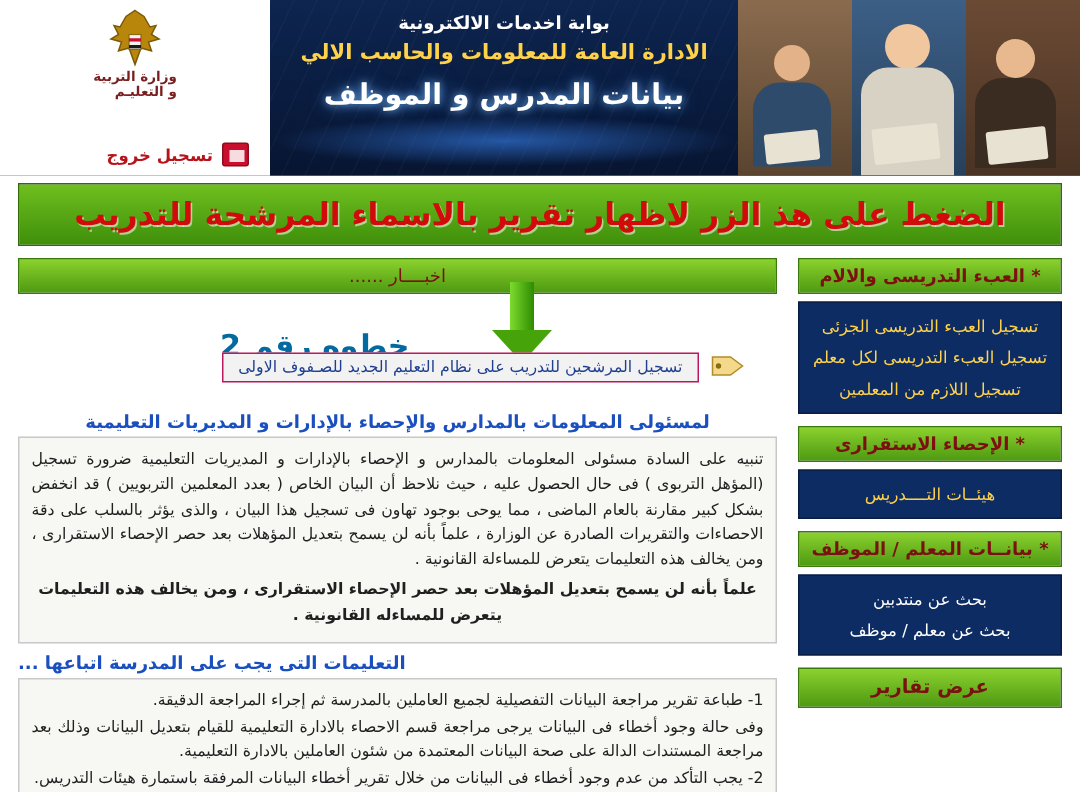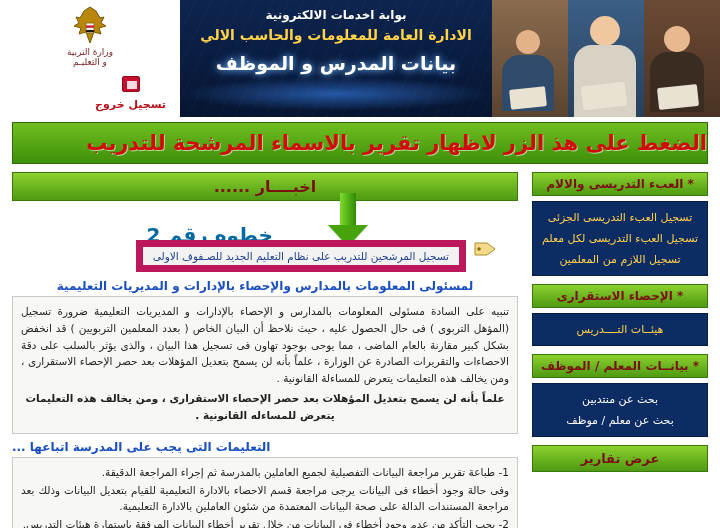--- a/index.html
+++ b/index.html
@@ -21,26 +21,26 @@
     width: 180px; height: 117px; background: #ffffff;
     display: flex; flex-direction: column; align-items: center; justify-content: flex-start;
     padding-top: 4px; position: relative;
   }
   .eagle-wrap { display:flex; flex-direction:column; align-items:center; }
   .eagle {
     width: 40px; height: 42px; position: relative;
   }
   .eagle svg { display:block; }
   .ministry-text {
-    margin-top: 1px; font-size: 9px; color: #7a1f20; font-weight: normal;
-    line-height: 1.15; text-align: center; letter-spacing: 0;
+    margin-top: 1px; font-size: 9px; color: #7a1f20; font-weight: bold;
+    line-height: 1.15; text-align: right; letter-spacing: 0;
   }
   .logout-row {
     position:absolute; bottom: 6px; right: 14px;
-    display: flex; align-items: center; gap: 6px; flex-direction: column;
+    display: flex; align-items: center; gap: 6px; flex-direction: row;
   }
   .logout-label { color:#b8121a; font-size: 11px; font-weight: bold; }
   .logout-icon {
     width: 18px; height: 16px; background: #c8102e; border: 1px solid #8b0c20;
     border-radius: 2px; position: relative;
   }
   .logout-icon:after{
     content:""; position:absolute; left:4px; top:4px; width:10px; height:8px;
     background: #fff; opacity:.85;
   }
@@ -70,21 +70,21 @@
   .ph3 { background: linear-gradient(180deg,#8a6b4e 0%, #5a4430 100%); }
   .head { position:absolute; border-radius:50%; }
   .body { position:absolute; border-radius: 18px 18px 0 0; }
   .book { position:absolute; background:#e8e2d2; border-radius:2px; transform: rotate(-6deg); }
 
   
   .green-bar {
     position: absolute; left: 12px; top: 122px; width: 696px; height: 42px;
     background: linear-gradient(180deg,#6fbf1f 0%, #3f8f0b 100%);
     border: 1px solid #2f6b08;
-    display: flex; align-items: center; 
+    display: flex; align-items: center; justify-content: center;
   }
   .green-bar-text {
     color: #d10a0a; font-size: 21px; font-weight: bold;
     text-shadow: 1px 1px 0 rgba(255,255,255,.55);
     white-space: nowrap;
   }
 
   
   .sidebar { position:absolute; right: 12px; top: 172px; width: 176px; }
   .side-head {
@@ -104,28 +104,28 @@
     color: #7a1010; font-size: 13px; font-weight: bold;
     text-align: center; padding: 5px 2px; letter-spacing: 2px;
   }
 
   
   .main { position: absolute; left: 12px; top: 172px; width: 506px; }
 
   .news-bar {
     background: linear-gradient(180deg,#8bd12e 0%, #4e9a12 100%);
     border: 1px solid #3a7a0c;
-    color: #7a1010; font-size: 16px; font-weight: bold;
+    color: #7a1010; font-size: 12px; font-weight: normal;
     text-align: center; padding: 4px 2px;
   }
 
   .link-zone { position: relative; height: 74px; }
   .train-link-box {
     position:absolute; right: 52px; top: 39px;
-    border: 7px solid #be185d; background: #f2f2f2;
+    border: 1px solid #be185d; background: #f2f2f2;
     padding: 3px 10px; font-size: 10.5px; color: #1f3f8f; cursor: pointer;
     white-space: nowrap;
   }
   .tag-icon { position:absolute; right: 22px; top: 38px; width: 22px; height: 20px; }
   .arrow-down {
     position:absolute; right: 150px; top: -8px; width: 40px; height: 56px;
   }
   .arrow-down .shaft { position:absolute; left: 12px; top: 0; width: 16px; height: 34px;
     background: linear-gradient(90deg,#7ddb2e,#2e8b00); }
   .arrow-down .headt { position:absolute; left: 0; top: 32px; width: 0; height: 0;

